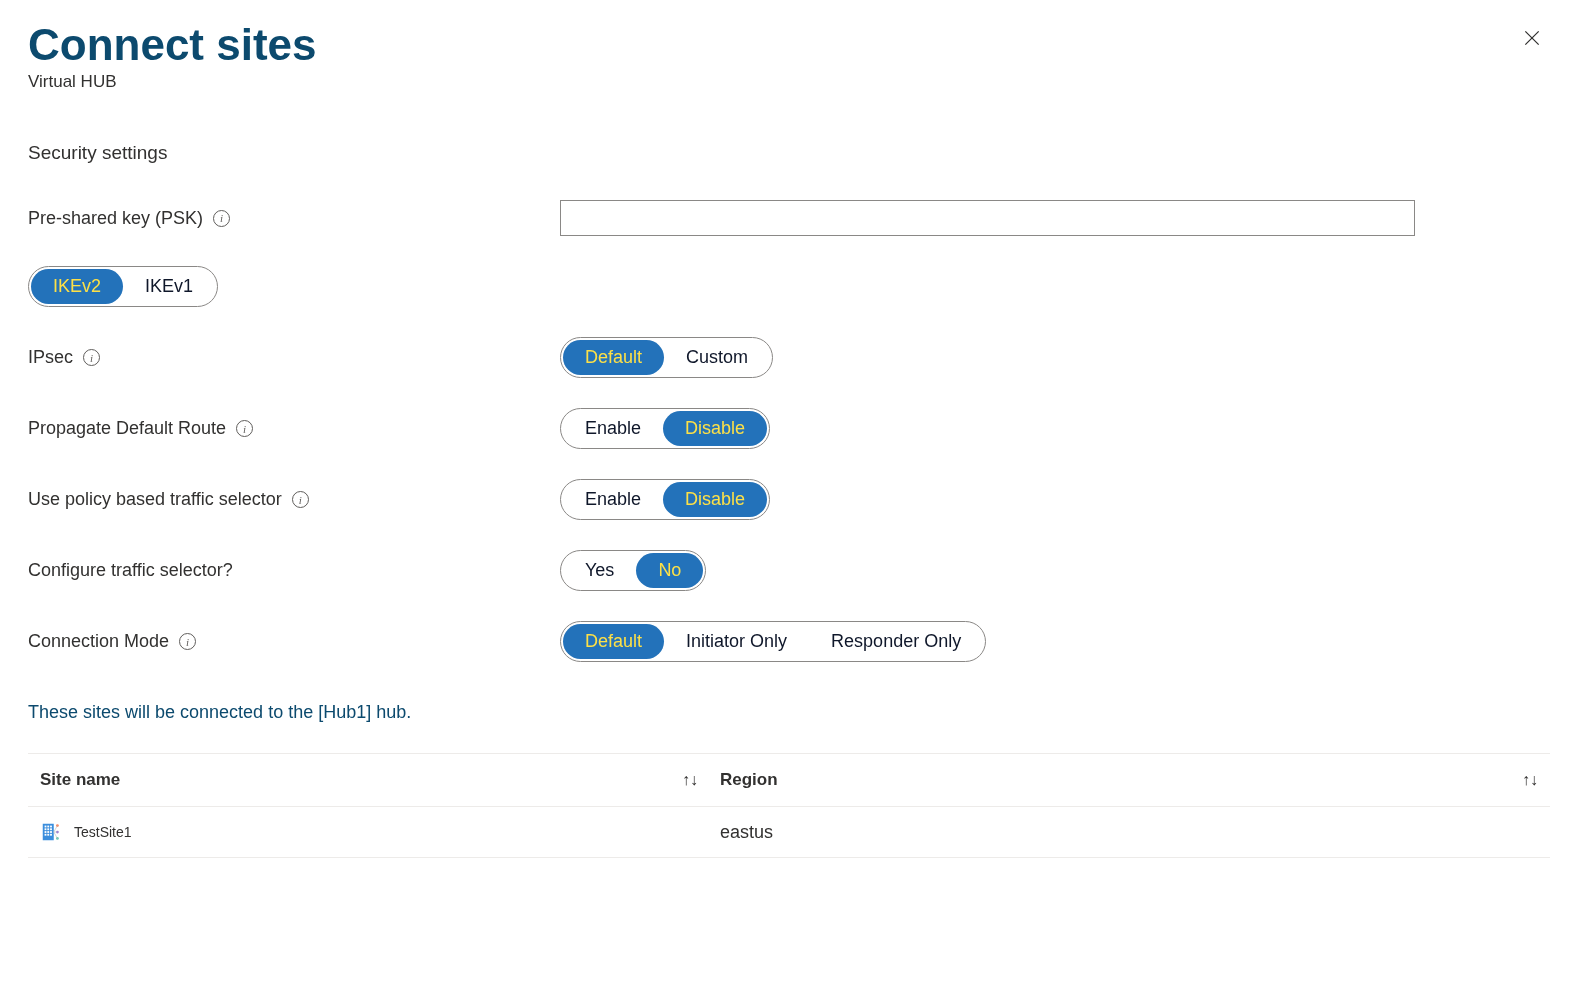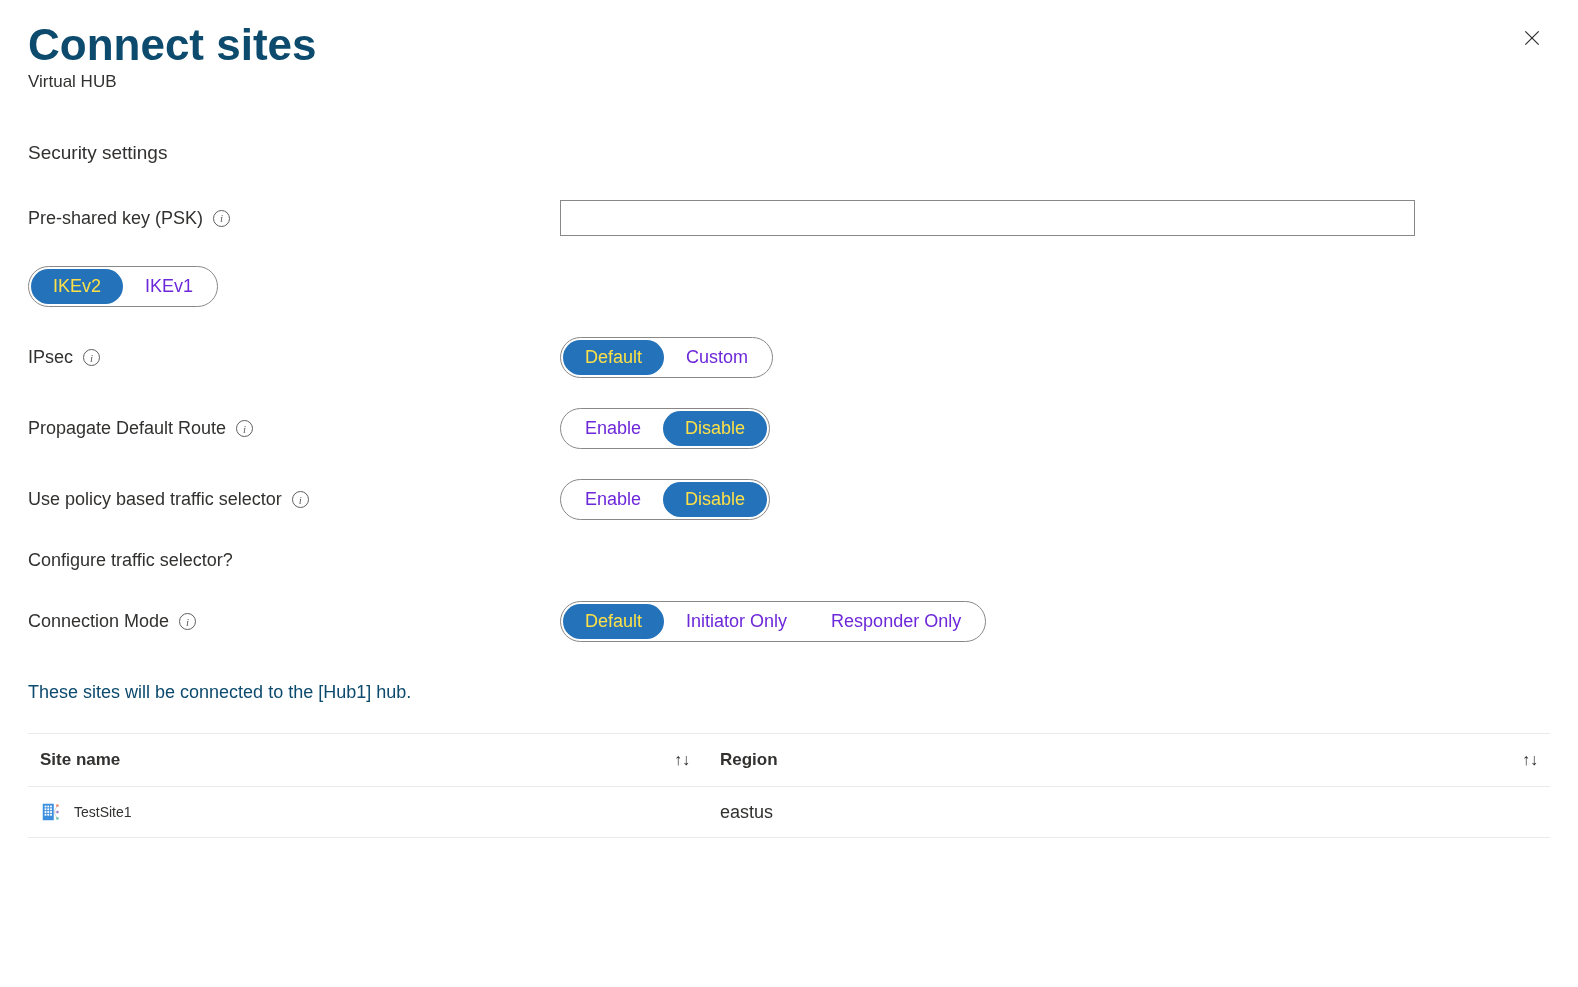--- a/index.html
+++ b/index.html
@@ -15,29 +15,29 @@
     .section-title { font-size: 19px; color: #323130; margin-bottom: 36px; font-weight: 400; }
 
     .form-row { display: flex; align-items: center; margin-bottom: 30px; gap: 37px; }
     .form-label { width: 495px; display: flex; align-items: center; font-size: 18px; color: #323130; font-weight: 400; }
     .info-icon { margin-left: 10px; width: 17px; height: 17px; border: 1.2px solid #605e5c; border-radius: 50%; display: inline-flex; align-items: center; justify-content: center; font-size: 11px; font-family: Georgia, serif; font-style: italic; color: #605e5c; }
     .form-control { flex: 1; max-width: 855px; }
 
     .text-input { width: 100%; height: 36px; padding: 0 10px; border: 1px solid #8a8886; font-size: 16px; }
 
     .pill-group { display: inline-flex; border: 1px solid #8a8886; border-radius: 22px; padding: 2px; }
-    .pill { padding: 7px 22px; border-radius: 20px; font-size: 18px; color: #6d28d9; cursor: pointer; background: transparent; border: none; font-weight: 400; }
+    .pill { padding: 7px 22px; border-radius: 20px; font-size: 18px; color: #0f172a; cursor: pointer; background: transparent; border: none; font-weight: 400; }
     .pill.active { background: #2372ba; color: #fde047; }
 
     .hub-info { font-size: 18px; color: #0c4a6e; margin-top: 40px; margin-bottom: 30px; }
 
     .table { width: 100%; border-top: 1px solid #edebe9; border-bottom: 1px solid #edebe9; }
     .table-header { display: flex; padding: 16px 12px; border-bottom: 1px solid #edebe9; }
     .th { font-size: 17px; font-weight: 600; color: #323130; display: flex; align-items: center; gap: 10px; }
-    .th-site { flex: 1; max-width: 680px; justify-content: space-between; padding-right: 30px; }
+    .th-site { flex: 1; max-width: 680px; justify-content: space-between; padding-right: 22px; }
     .th-region { flex: 1; justify-content: space-between; }
     .sort-icon { font-size: 16px; color: #323130; display: inline-flex; gap: 1px; }
 
     .table-row { display: flex; padding: 14px 12px; align-items: center; }
     .td-site { flex: 1; max-width: 680px; display: flex; align-items: center; gap: 12px; font-size: 14px; }
     .td-region { flex: 1; font-size: 18px; }
 
     .site-icon { width: 22px; height: 22px; display: inline-flex; }
   </style>
 </head>
@@ -113,20 +113,26 @@
         <button class="pill">Enable</button>
         <button class="pill active">Disable</button>
       </div>
     </div>
   </div>
 
   <div class="form-row">
     <div class="form-label">
       <span>Configure traffic selector?</span>
     </div>
+    <div class="form-control">
+      <div class="pill-group">
+        <button class="pill">Yes</button>
+        <button class="pill active">No</button>
+      </div>
+    </div>
   </div>
 
   <div class="form-row">
     <div class="form-label">
       <span>Connection Mode</span>
       <span class="info-icon">i</span>
     </div>
     <div class="form-control">
       <div class="pill-group">
         <button class="pill active">Default</button>

